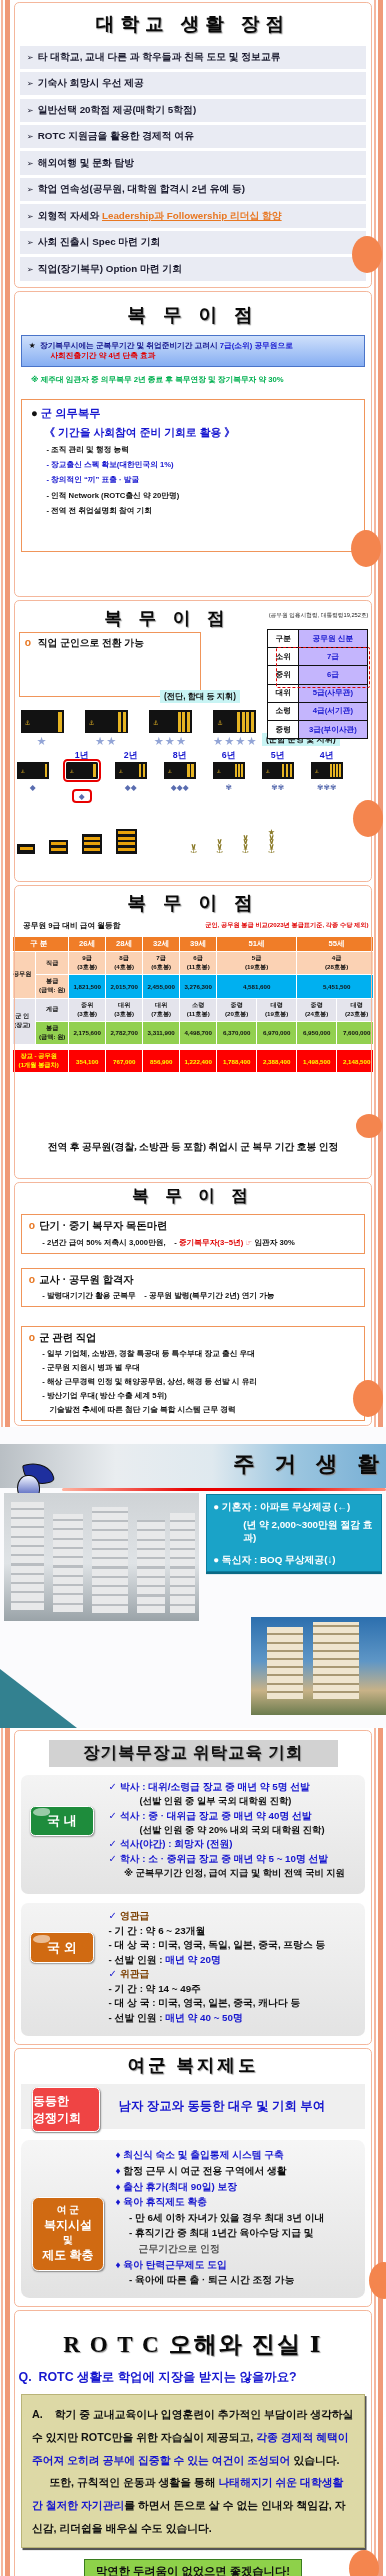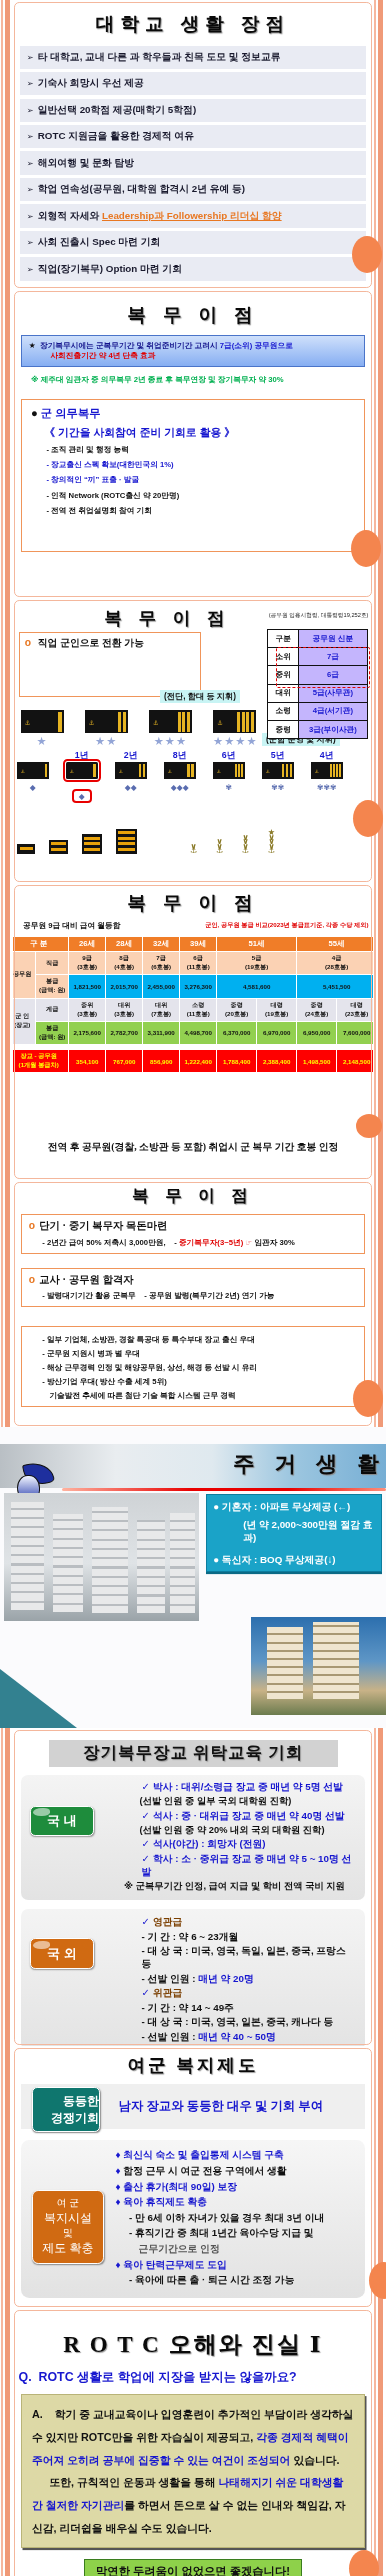--- a/index.html
+++ b/index.html
@@ -80,29 +80,29 @@
   .photo-r .bld{position:absolute;background:repeating-linear-gradient(0deg,#efe5cf 0 6.2px,#a89873 6.2px 8.2px);}
   .teal-box{position:absolute;top:67px;left:206px;width:176px;height:78px;background:#1aa3c8;border:1.5px solid #0c7d9e;box-shadow:0 2.1px 0 #0b6a86;color:#fff;font-weight:bold;font-size:9.8px;padding:6.2px 6.2px;box-sizing:border-box;}
   .purple-box{position:absolute;top:212px;left:14.4px;width:228px;height:83px;background:#4a49bc;box-shadow:0 2.6px 0 #34338a;color:#fff;font-weight:bold;font-size:10.3px;padding:7.2px 7.2px;box-sizing:border-box;}
   .tri{position:absolute;left:0;top:242px;width:0;height:0;border-bottom:59px solid #0f6b7c;border-right:77px solid transparent;opacity:.85;}
   
   .s7-title{margin:12.4px auto 0;width:289px;background:#d2d2d2;text-align:center;font-family:"Liberation Serif",serif;font-size:16.5px;font-weight:bold;letter-spacing:1px;text-shadow:1px 1px 1px #999;padding:2.1px 0;}
   .gray-box{margin:8.2px 20.6px 0;background:linear-gradient(180deg,#f4f4f4,#e3e3e3);border-radius:7.2px;padding:5.2px 8.2px 6.2px 88px;position:relative;min-height:77px;}
   .badge{position:absolute;left:9.3px;width:62px;border-radius:5.2px;color:#fff;font-weight:bold;text-align:center;border:1.5px solid #fff;box-shadow:0.5px 1px 1.5px #999;}
   .badge .shine{position:absolute;left:2.1px;top:1.5px;width:17.5px;height:8.2px;background:rgba(255,255,255,.55);border-radius:60% 40% 50% 50%;}
   .b-green{background:#1e8c3c;top:31px;font-size:13px;padding:5.2px 0;}
-  .s7-line{font-size:9.8px;font-weight:bold;margin-top:1.5px;margin-left:33px;}
+  .s7-line{font-size:9.8px;font-weight:bold;margin-top:1.5px;}
   .s7-sub{font-size:9.3px;font-weight:bold;margin:1px 0 1px 31px;}
   .checkmark{color:#1717cf;font-weight:bold;margin-right:3.1px;}
   
   .band{margin:7.2px 20.6px 0;background:#efefef;position:relative;min-height:45px;}
-  .s8-badge1{position:absolute;left:11.3px;top:3.1px;width:66px;background:#0f766e;border:1.5px solid #fff;border-radius:5.2px;color:#fff;font-weight:bold;font-size:12px;text-align:right;padding:4.1px 0;box-shadow:0.5px 1px 1.5px #888;}
-  .band-text{margin-left:98px;padding-top:13.4px;font-size:12.4px;font-weight:bold;color:#1717cf;font-family:Liberation Serif, serif;}
+  .s8-badge1{position:absolute;left:11.3px;top:3.1px;width:66px;background:#ef4444;border:1.5px solid #fff;border-radius:5.2px;color:#fff;font-weight:bold;font-size:12px;text-align:left;padding:4.1px 0;box-shadow:0.5px 1px 1.5px #888;}
+  .band-text{margin-left:98px;padding-top:13.4px;font-size:12.4px;font-weight:bold;color:#1717cf;}
   .s8-box{margin:10.3px 20.6px 0;background:linear-gradient(180deg,#f6f6f6,#e2e2e2);border-radius:8.2px;position:relative;padding:7.2px 5.2px 7.2px 95px;min-height:144px;}
-  .s8-badge2{position:absolute;left:11.3px;top:50px;width:70px;background:#d06a12;border:1.5px solid #fff;border-radius:6.2px;color:#fff;font-weight:normal;text-align:center;padding:6.2px 0;box-shadow:0.5px 1px 1.5px #888;}
+  .s8-badge2{position:absolute;left:11.3px;top:57px;width:70px;background:#d06a12;border:1.5px solid #fff;border-radius:6.2px;color:#fff;font-weight:bold;text-align:center;padding:6.2px 0;box-shadow:0.5px 1px 1.5px #888;}
   .s8-badge2 .t1{font-size:9.8px;}
   .s8-badge2 .t2{font-size:12px;}
   .s8-line{font-size:9.8px;font-weight:bold;margin-top:2.6px;}
   .s8-sub{font-size:9.8px;font-weight:bold;margin:2.6px 0 0 13.4px;}
   
   .q-line{margin:9.3px 18.5px 0;font-size:12.4px;font-weight:bold;color:#1717cf;}
   .a-box{margin:8.2px 20.6px 0;background:#ddd9a6;border:1px solid #b9b478;box-shadow:1.5px 2.1px 0 #555;padding:8.2px 10.3px;font-size:10.8px;font-weight:bold;line-height:2.1;}
   .concl{margin:10.3px auto 0;width:216px;background:#8ed14a;border:0.5px solid #3a7d1e;text-align:center;font-size:11.3px;font-weight:bold;padding:4.1px 0;}
 </style>
 </head>
@@ -370,20 +370,21 @@
       <div class="s5-h"><span class="obullet">o</span><span>단기 · 중기 복무자 목돈마련</span></div>
       <div class="s5-li"><span>-</span> <span>2년간 급여 50% 저축시 3,000만원,</span>&nbsp;&nbsp;&nbsp;&nbsp;<span>-</span> <span class="red">중기복무자(3~5년) ☞</span> <span>임관자 30%</span></div>
     </div>
     <div style="height:14.4px"></div>
     <div class="s5-box">
       <div class="s5-h"><span class="obullet">o</span><span>교사 · 공무원 합격자</span></div>
       <div class="s5-li"><span>-</span> <span>발령대기기간 활용 군복무</span>&nbsp;&nbsp;&nbsp;&nbsp;<span>-</span> <span>공무원 발령(복무기간 2년) 연기 가능</span></div>
     </div>
     <div style="height:18.5px"></div>
     <div class="s5-box">
+      <div class="s5-h"><span class="obullet">o</span><span>군 관련 직업</span></div>
       <div class="s5-li"><span>-</span> <span>일부 기업체, 소방관, 경찰 특공대 등 특수부대 장교 출신 우대</span></div>
       <div class="s5-li"><span>-</span> <span>군무원 지원시 병과 별 우대</span></div>
       <div class="s5-li"><span>-</span> <span>해상 근무경력 인정 및 해양공무원, 상선, 해경 등 선발 시 유리</span></div>
       <div class="s5-li"><span>-</span> <span>방산기업 우대( 방산 수출 세계 5위)</span></div>
       <div class="s5-li" style="margin-left:20.6px"><span>기술발전 추세에 따른 첨단 기술 복합 시스템 근무 경력</span></div>
     </div>
     <div class="orange-dot" style="right:3.1px;top:200px"></div>
   </section>
 
   <section class="slide" style="height:301px;background:#fbfbfd">

